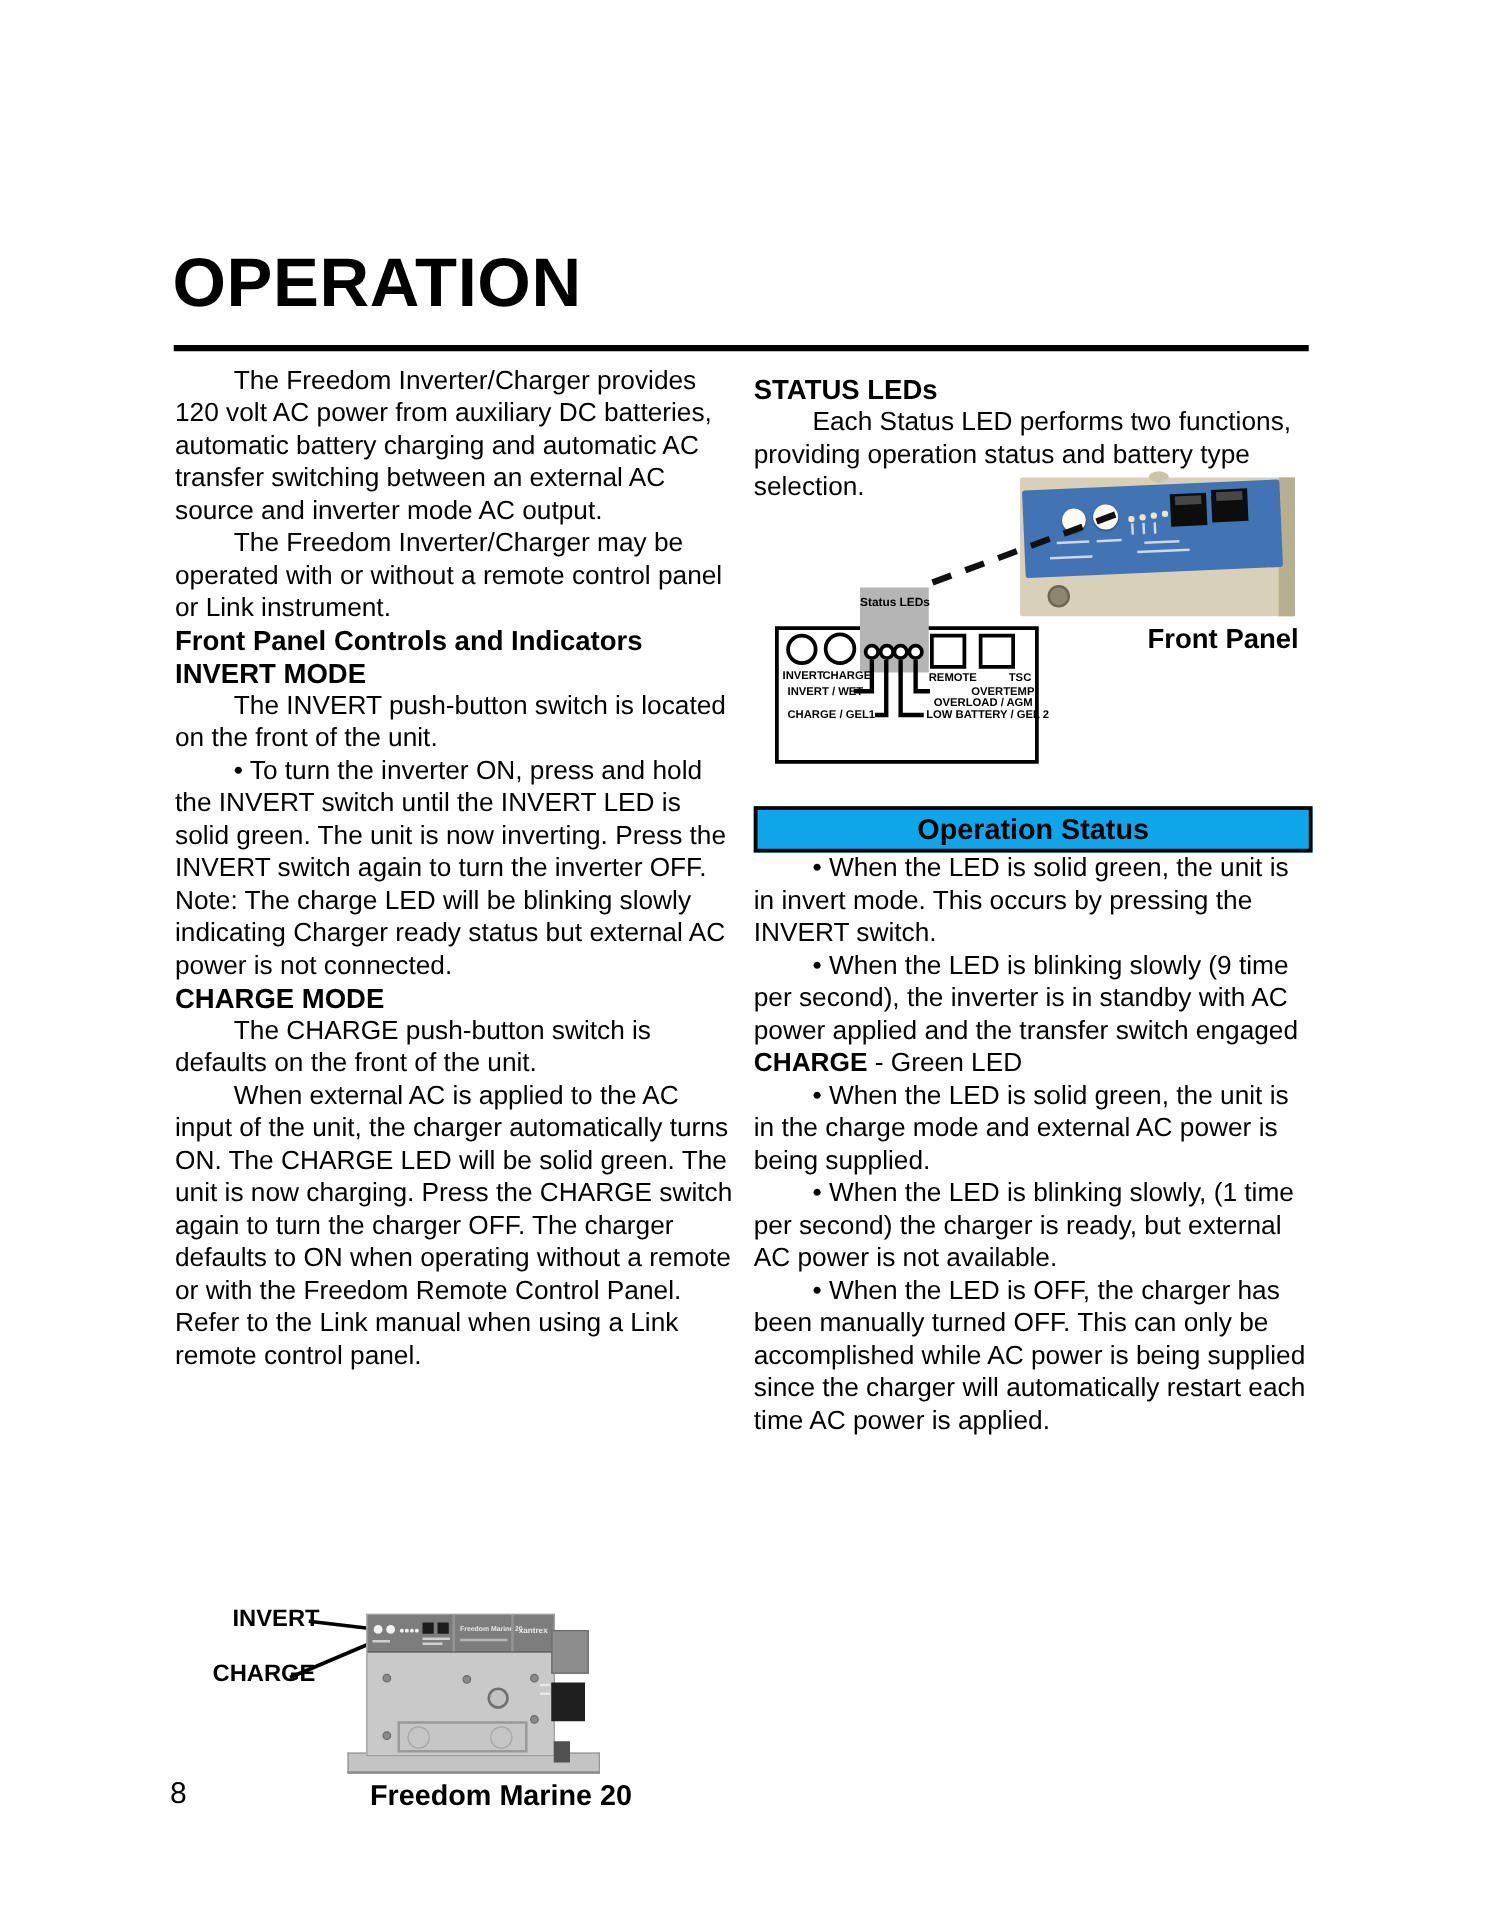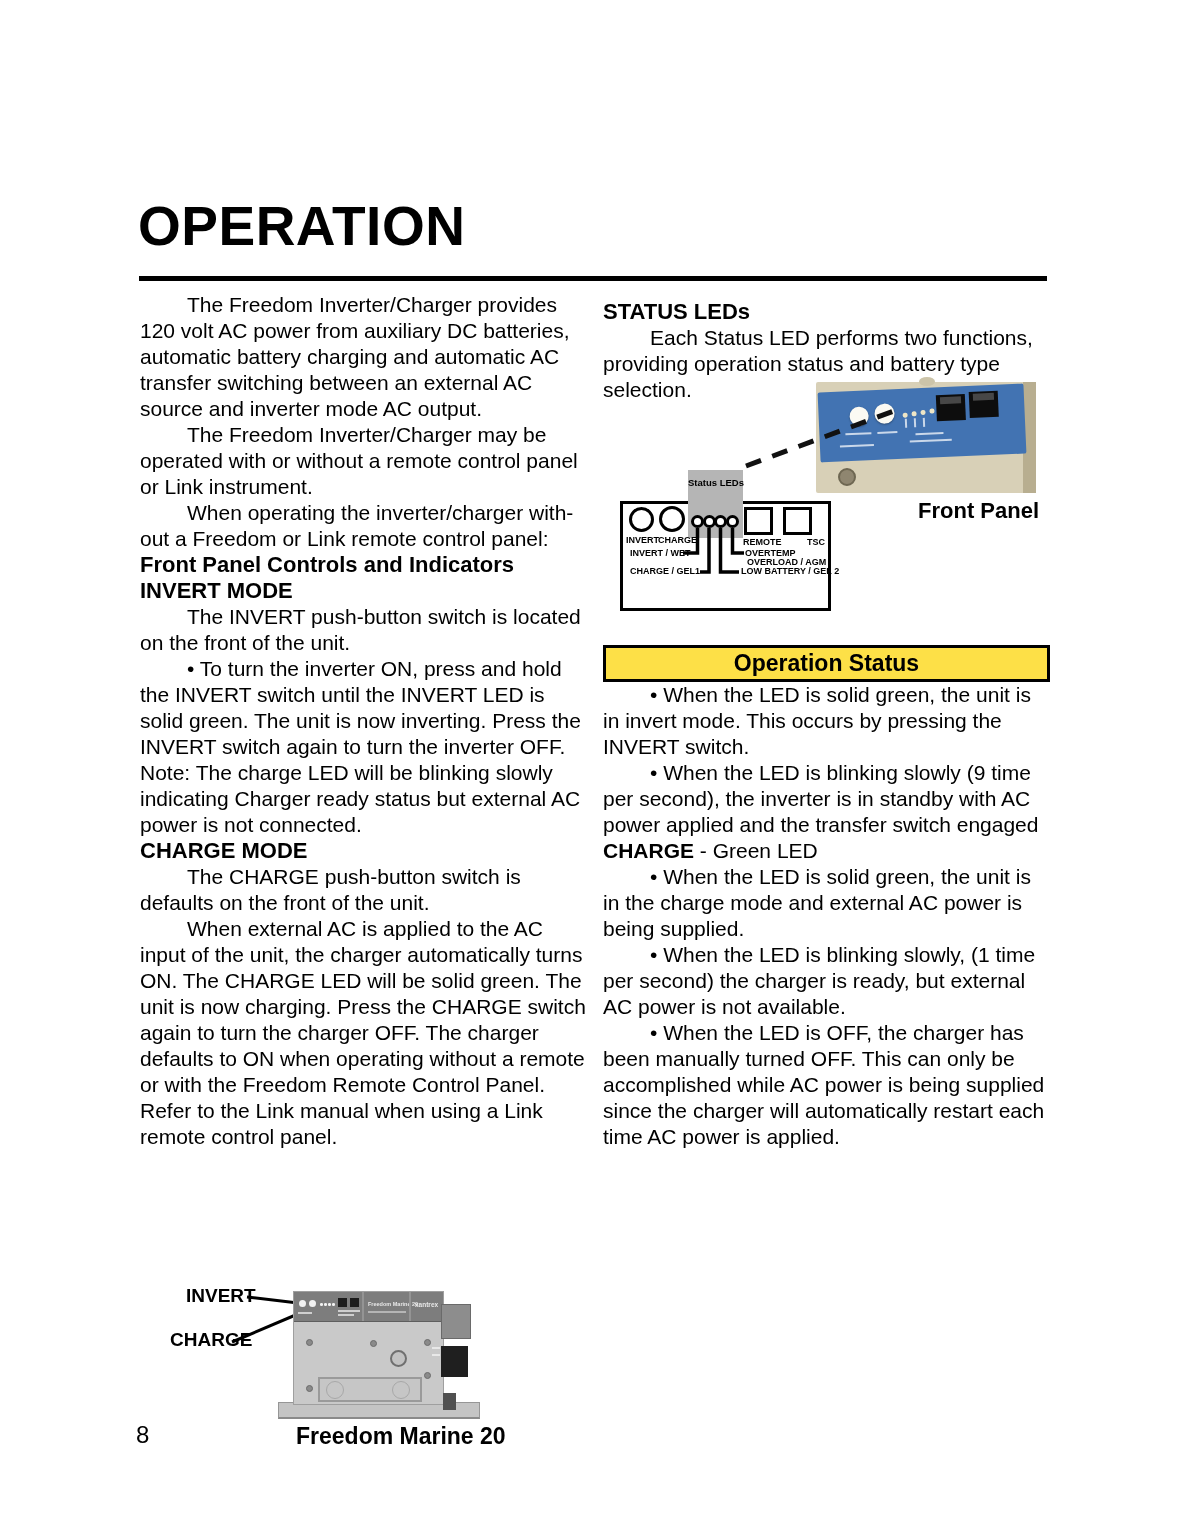--- a/index.html
+++ b/index.html
@@ -22,21 +22,21 @@
   #rightcol { left:603px; top:299px; width:448px; }
 
   .mt19 { margin-top:19px; } .mt15 { margin-top:15px; } .mt12 { margin-top:12px; }
   .mt26 { margin-top:26px; } .mt34 { margin-top:34px; } .mt14 { margin-top:14px; }
   .mt13 { margin-top:13px; } .mt8 { margin-top:8px; } .mt7 { margin-top:7px; }
   .mt4 { margin-top:4px; } .mt2 { margin-top:2px; }
 
   
   #opstatus { left:603px; top:645px; width:447px; font-size:21px; line-height:26px; }
   #opstatus .bar {
-    box-sizing:border-box; height:37px; border:3px solid #000; background:#fde047;
+    box-sizing:border-box; height:37px; border:3px solid #000; background:#0ea5e9;
     text-align:center; font-size:23px; font-weight:bold; line-height:31px;
   }
   #opstatus p { margin:0; text-indent:47px; }
   .termline { text-indent:0 !important; }
   .termline b { font-weight:bold; }
 
   
   #photo { left:816px; top:379px; width:220px; height:114px; z-index:1; }
   #photo .case { position:absolute; left:0; top:3px; width:220px; height:111px; background:#d8d0b7; border-radius:2px; }
   #photo .edge { position:absolute; right:0; top:3px; width:13px; height:111px; background:#b8ae90; }
@@ -87,21 +87,20 @@
 <body>
 
 <div class="page">
 
   <div class="abs" id="title">OPERATION</div>
   <div class="abs" id="rule"></div>
 
   <div class="abs col" id="leftcol">
     <p>The Freedom Inverter/Charger provides 120 volt AC power from auxiliary DC batteries, automatic battery charging and automatic AC transfer switching between an external AC source and inverter mode AC output.</p>
     <p class="mt19">The Freedom Inverter/Charger may be operated with or without a remote control panel or Link instrument.</p>
-    <p class="mt15">When operating the inverter/charger with-out a Freedom or Link remote control panel:</p>
     <h3 class="mt12">Front Panel Controls and Indicators</h3>
     <h3 class="mt26">INVERT MODE</h3>
     <p>The INVERT push-button switch is located on the front of the unit.</p>
     <p>• To turn the inverter ON, press and hold the INVERT switch until the INVERT LED is solid green. The unit is now inverting. Press the INVERT switch again to turn the inverter OFF. Note: The charge LED will be blinking slowly indicating Charger ready status but external AC power is not connected.</p>
     <h3 class="mt34">CHARGE MODE</h3>
     <p>The CHARGE push-button switch is defaults on the front of the unit.</p>
     <p class="mt14">When external AC is applied to the AC input of the unit, the charger automatically turns ON. The CHARGE LED will be solid green. The unit is now charging. Press the CHARGE switch again to turn the charger OFF. The charger defaults to ON when operating without a remote or with the Freedom Remote Control Panel. Refer to the Link manual when using a Link remote control panel.</p>
   </div>
 
   <div class="abs col" id="rightcol">
@@ -162,21 +161,21 @@
   <div class="dg circle abs" style="left:714px;top:514.5px;width:13px;height:13px;"></div>
   <div class="dg circle abs" style="left:726px;top:514.5px;width:13px;height:13px;"></div>
   <div class="dg square abs" style="left:744px;top:507px;width:29px;height:28px;"></div>
   <div class="dg square abs" style="left:782.7px;top:507px;width:29px;height:28px;"></div>
   <div class="dg lbl abs" style="left:626px;top:536px;">INVERT</div>
   <div class="dg lbl abs" style="left:658px;top:536px;">CHARGE</div>
   <div class="dg lbl abs" style="left:743px;top:537.5px;">REMOTE</div>
   <div class="dg lbl abs" style="left:787px;top:537.5px;margin-left:20px;">TSC</div>
   <div class="dg lbl abs" style="left:630px;top:549px;">INVERT / WET</div>
   <div class="dg lbl abs" style="left:630px;top:567px;">CHARGE / GEL1</div>
-  <div class="dg lbl abs" style="left:745px;top:549px;">OVERTEMP</div>
+  <div class="dg lbl abs" style="left:745px;top:549px;padding-left:32px;">OVERTEMP</div>
   <div class="dg lbl abs" style="left:747px;top:558px;">OVERLOAD / AGM</div>
   <div class="dg lbl abs" style="left:741px;top:567px;">LOW BATTERY / GEL 2</div>
 
   <div class="abs" id="opstatus">
     <div class="bar">Operation Status</div>
     <p class="mt7">• When the LED is solid green, the unit is in invert mode. This occurs by pressing the INVERT switch.</p>
     <p class="mt4">• When the LED is blinking slowly (9 time per second), the inverter is in standby with AC power applied and the transfer switch engaged</p>
     <p class="termline mt8"><b>CHARGE</b><span> - Green LED</span></p>
     <p class="mt8">• When the LED is solid green, the unit is in the charge mode and external AC power is being supplied.</p>
     <p class="mt4">• When the LED is blinking slowly, (1 time per second) the charger is ready, but external AC power is not available.</p>

